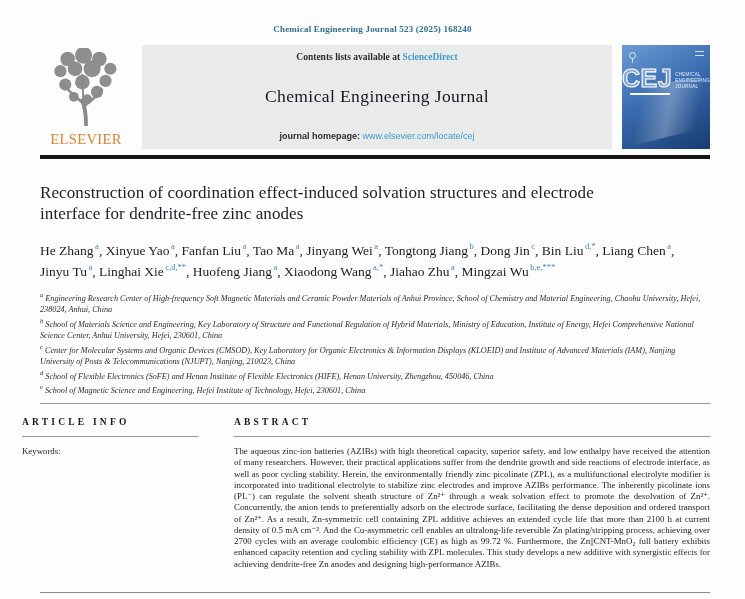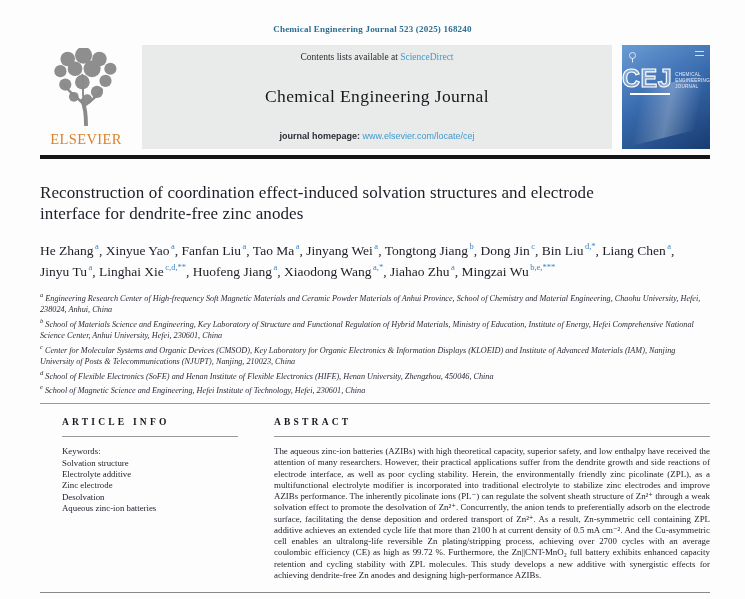--- a/index.html
+++ b/index.html
@@ -22,21 +22,21 @@
   }
   .elsevier-wordmark {
     font-size:14.5px; color:#d9822b; letter-spacing:0.4px; margin-top:1px;
     font-family:"Liberation Serif",serif;
   }
   .banner {
     flex:1; background:#e9eaea; margin:0 10px; padding:7px 4px 8px;
     display:flex; flex-direction:column; justify-content:space-between;
     text-align:center;
   }
-  .contents-line { font-size:9.5px; font-weight:400; color:#2b2d33; }
+  .contents-line { font-size:9.5px; font-weight:700; color:#2b2d33; }
   .link { color:#3e9bd0; text-decoration:none; cursor:pointer; }
   .journal-title { font-size:17.5px; letter-spacing:0.4px; color:#17181d; }
   .homepage-line {
     font-family:"Liberation Sans",sans-serif; font-size:9px; font-weight:700; color:#2b2d33;
   }
   .homepage-line .link { font-weight:400; }
   
   .cover {
     width:88px; flex:none; position:relative; overflow:hidden;
     background:linear-gradient(150deg,#6b9cd3 0%,#3a6cb0 45%,#173c70 100%);
@@ -72,21 +72,21 @@
     margin:14px 35px 0 40px; max-width:655px;
     font-size:13.5px; line-height:17px; color:#1c1e26;font-family:Liberation Serif, serif;
   }
   .asup { color:#3d85c6; font-size:8.5px; margin-left:1.5px; }
   .affils {
     margin:10px 35px 0 40px; font-size:8.2px; font-style:italic;
     line-height:11px; color:#2a2c38;
   }
   .affil sup { font-size:6.5px; }
   .divider { margin:7px 35px 0 40px; border-top:1px solid #9a9a9a; }
-  .columns { display:flex; margin:13px 35px 0 62px; }
+  .columns { display:flex; margin:13px 35px 0 22px; }
   .col-left { width:212px; flex:none; }
   .col-right { flex:1; }
   .sec-head { font-size:9.5px; font-weight:700; letter-spacing:3.2px; color:#16181f; }
   .sec-rule { border-top:1px solid #9a9a9a; margin:9px 0; }
   .col-left .sec-rule { width:176px; }
   .keywords { font-size:8.8px; line-height:11.4px; color:#22242e; }
   .kw-label { }
   .abstract-text {
     font-size:8.9px; line-height:11.25px; text-align:justify; color:#22242e;
   }
@@ -176,27 +176,20 @@
     </div>
 
   <div class="divider"></div>
 
   <div class="columns">
     <div class="col-left">
       <div class="sec-head">ARTICLE INFO</div>
       <div class="sec-rule"></div>
       <div class="keywords">
         <div class="kw-label">Keywords:</div>
-        <div>
-            <div>Solvation structure</div>
-            <div>Electrolyte additive</div>
-            <div>Zinc electrode</div>
-            <div>Desolvation</div>
-            <div>Aqueous zinc-ion batteries</div>
-          </div>
       </div>
     </div>
     <div class="col-right">
       <div class="sec-head">ABSTRACT</div>
       <div class="sec-rule"></div>
       <div class="abstract-text">The aqueous zinc-ion batteries (AZIBs) with high theoretical capacity, superior safety, and low enthalpy have received the attention of many researchers. However, their practical applications suffer from the dendrite growth and side reactions of electrode interface, as well as poor cycling stability. Herein, the environmentally friendly zinc picolinate (ZPL), as a multifunctional electrolyte modifier is incorporated into traditional electrolyte to stabilize zinc electrodes and improve AZIBs performance. The inherently picolinate ions (PL⁻) can regulate the solvent sheath structure of Zn²⁺ through a weak solvation effect to promote the desolvation of Zn²⁺. Concurrently, the anion tends to preferentially adsorb on the electrode surface, facilitating the dense deposition and ordered transport of Zn²⁺. As a result, Zn-symmetric cell containing ZPL additive achieves an extended cycle life that more than 2100 h at current density of 0.5 mA cm⁻². And the Cu-asymmetric cell enables an ultralong-life reversible Zn plating/stripping process, achieving over 2700 cycles with an average coulombic efficiency (CE) as high as 99.72 %. Furthermore, the Zn||CNT-MnO₂ full battery exhibits enhanced capacity retention and cycling stability with ZPL molecules. This study develops a new additive with synergistic effects for achieving dendrite-free Zn anodes and designing high-performance AZIBs.</div>
     </div>
   </div>
 
   <div class="bottom-rule"></div>

